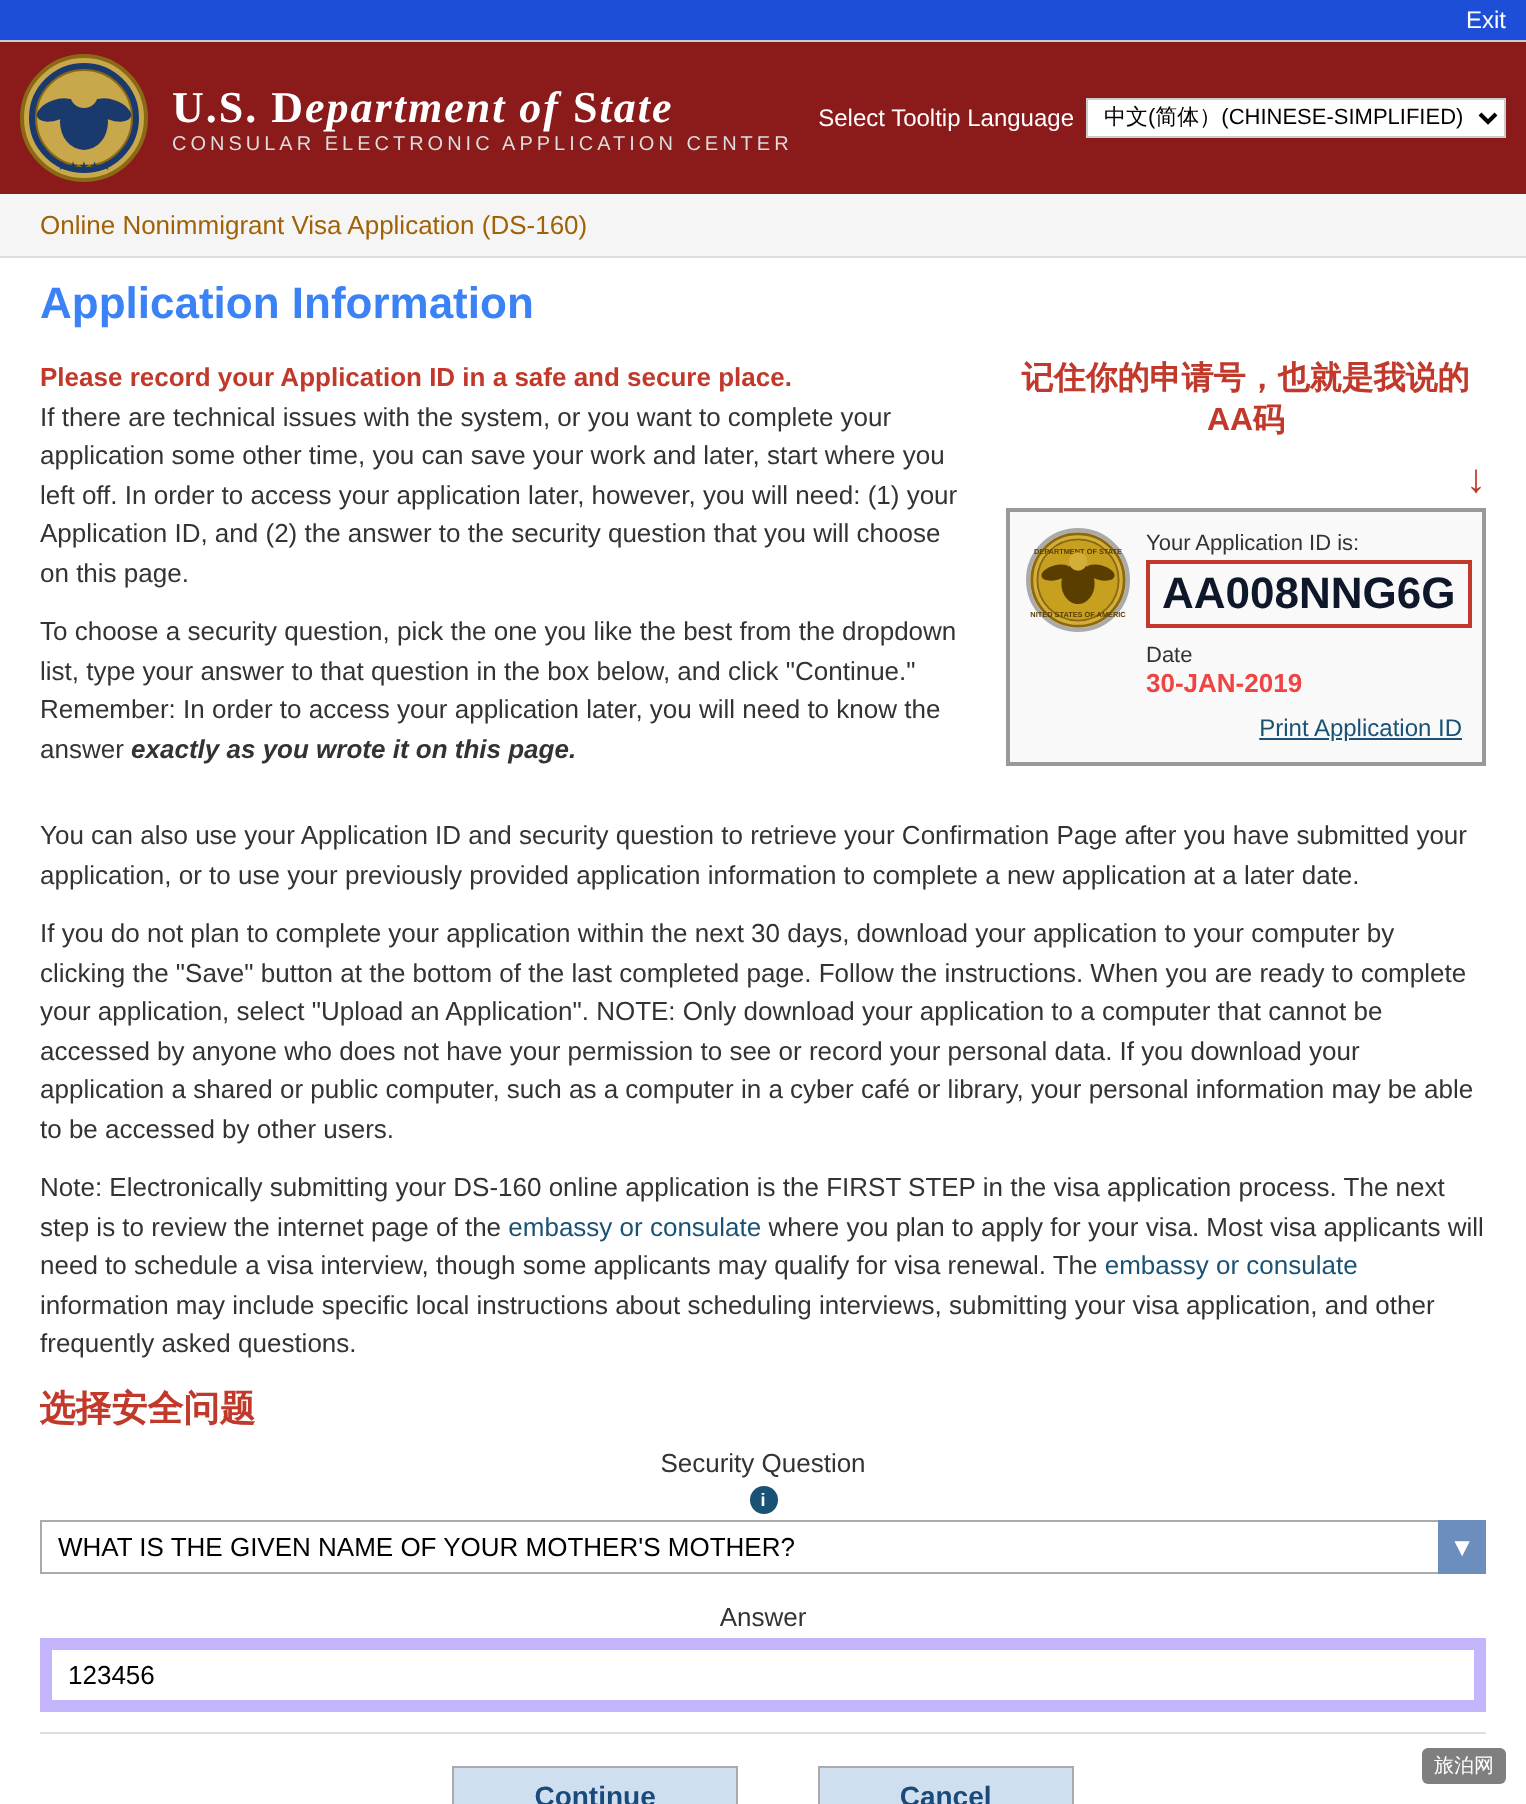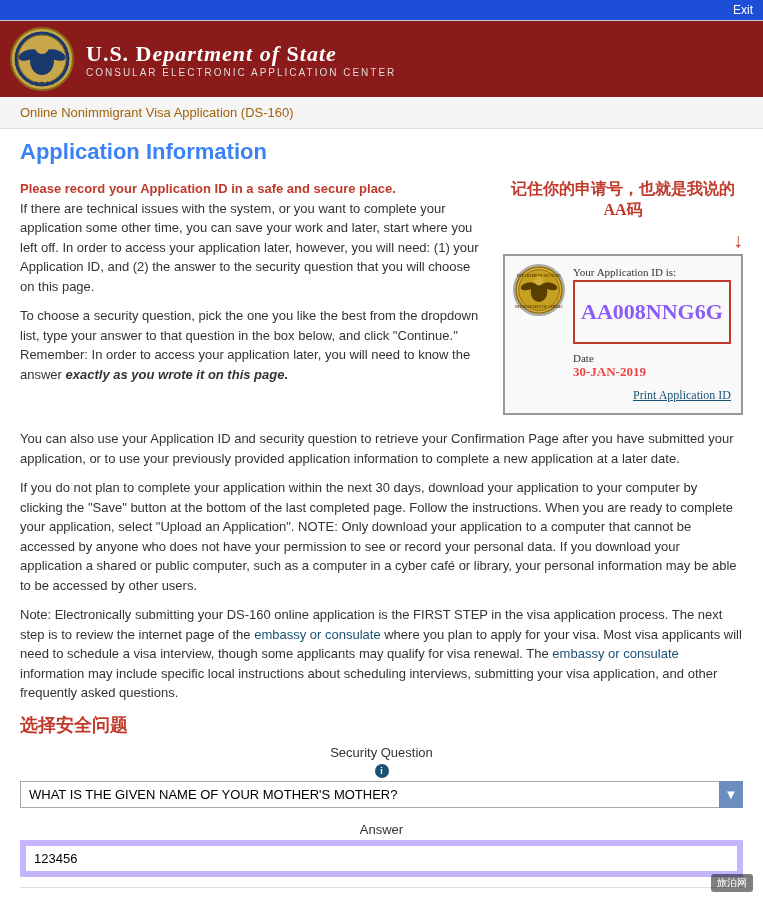--- a/index.html
+++ b/index.html
@@ -91,21 +91,20 @@
       display: flex;
       gap: 20px;
       margin-bottom: 14px;
     }
     .left-col {
       flex: 1;
     }
     .right-col {
       width: 240px;
       flex-shrink: 0;
-      font-family: Liberation Serif, serif;
     }
 
     
     .chinese-annotation {
       color: #c0392b;
       font-size: 16px;
       font-weight: bold;
       margin-bottom: 8px;
       text-align: center;
     }
@@ -120,23 +119,23 @@
     .app-id-content {
       margin-left: 58px;
     }
     .app-id-label {
       font-size: 11px;
       color: #333;
     }
     .app-id-value {
       font-size: 22px;
       font-weight: bold;
-      color: #8b5cf6;
+      color: #0f172a;
       border: 2px solid #c0392b;
-      padding: 17px 6px;
+      padding: 2px 6px;
       display: inline-block;
       margin: 2px 0;
     }
     .app-id-date-label {
       font-size: 11px;
       color: #333;
       margin-top: 6px;
     }
     .app-id-date-value {
       font-size: 13px;
@@ -305,20 +304,26 @@
       <circle cx="32" cy="20" r="7" fill="#c8a84b"></circle>
 
       <text x="32" y="58" text-anchor="middle" font-size="6" fill="#1a3a6e">★★★★★</text>
     </svg>
   </div>
   <div class="header-title">
     <div class="dept-name">
       U.S. D<em>epartment of</em> S<em>tate</em>
     </div>
     <div class="sub-title">Consular Electronic Application Center</div>
+  </div>
+  <div class="header-right">
+    <span>Select Tooltip Language</span>
+    <select class="lang-select">
+      <option>中文(简体）(CHINESE-SIMPLIFIED)</option>
+    </select>
   </div>
 </div>
 
 <div class="breadcrumb-bar">
   <a>Online Nonimmigrant Visa Application (DS-160)</a>
 </div>
 
 <div class="main-content">
 
   <h1 class="page-title">Application Information</h1>

